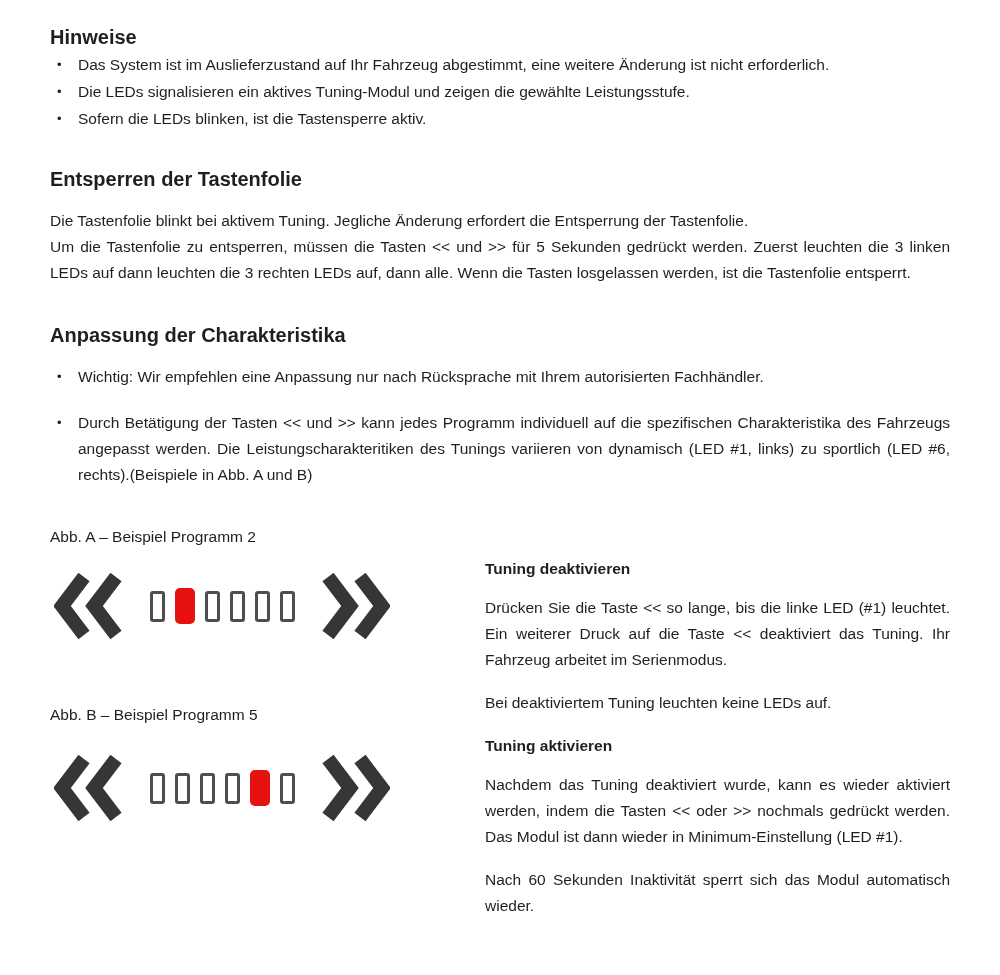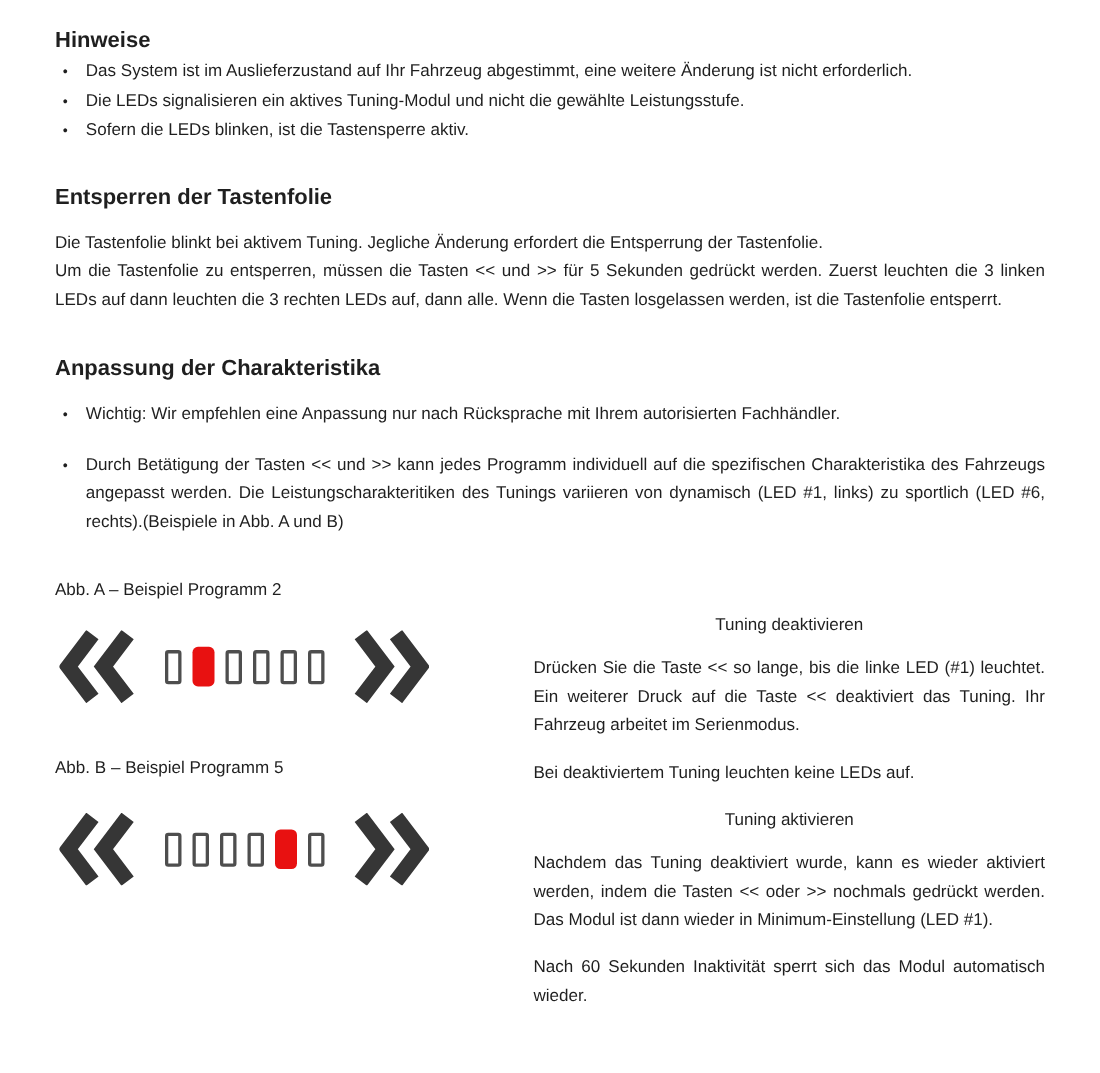--- a/index.html
+++ b/index.html
@@ -23,56 +23,56 @@
   .bullets{margin-top:2px;}
   .bullet{display:flex;align-items:flex-start;}
   .bullet + .bullet{margin-top:1px;}
   .bullet.sp1{margin-top:16px;}
   .bullet.sp2{margin-top:20px;}
   .dot{flex:0 0 28px;width:28px;padding-left:7px;box-sizing:border-box;font-size:13px;}
   .btext{flex:1;text-align:justify;white-space:pre-line;}
   .para{margin:16px 0 0 0;text-align:justify;white-space:pre-line;}
   .columns{display:grid;grid-template-columns:435px 1fr;margin-top:36px;}
   .caption{margin:0;}
-  .caption.cap-b{margin-top:44px;}
+  .caption.cap-b{margin-top:60px;}
   .figure{
     display:flex;align-items:center;justify-content:space-between;
     width:336px;margin:20px 0 0 4px;height:72px;
   }
   .figure.fig-b{margin-top:24px;}
   .chev{display:block;color:var(--chevron);}
   .led-row{display:flex;align-items:center;gap:10px;}
   .led{
     width:15px;height:31px;box-sizing:border-box;
     border:3px solid var(--led-outline);border-radius:3px;background:#fff;
   }
   .led.on{
     width:20px;height:36px;border:none;border-radius:5px;
     background:var(--accent-red);
   }
   .col-right{padding-top:32px;}
-  .rh{font-weight:normal;margin:0 0 13px 0;text-align:center;}
+  .rh{font-weight:bold;margin:0 0 13px 0;}
   .rh.second{margin-top:3px;}
   .rp{margin:0 0 17px 0;text-align:justify;white-space:pre-line;}
   .b{font-weight:normal;}
 </style>
 </head>
 <body>
 
 <div class="page">
 
   <div class="h">Hinweise</div>
   <div class="bullets">
     <div class="bullet">
       <span class="dot">•</span>
       <div class="btext"><span>Das System ist im Auslieferzustand auf Ihr Fahrzeug abgestimmt, eine weitere Änderung ist nicht erforderlich.</span></div>
     </div>
     <div class="bullet">
       <span class="dot">•</span>
-      <div class="btext"><span>Die LEDs signalisieren ein aktives Tuning-Modul und nicht die gewählte Leistungsstufe.</span></div>
+      <div class="btext"><span>Die LEDs signalisieren ein aktives Tuning-Modul und zeigen die gewählte Leistungsstufe.</span></div>
     </div>
     <div class="bullet">
       <span class="dot">•</span>
       <div class="btext"><span>Sofern die LEDs blinken, ist die Tastensperre aktiv.</span></div>
     </div>
   </div>
 
   <div class="h mt-entsperren">Entsperren der Tastenfolie</div>
   <p class="para"><span>Die Tastenfolie blinkt bei aktivem Tuning. Jegliche Änderung erfordert die Entsperrung der Tastenfolie.
 Um die Tastenfolie zu entsperren, müssen die </span><span class="b">Tasten &lt;&lt; und &gt;&gt;</span><span> für 5 Sekunden gedrückt werden. Zuerst leuchten die 3 linken LEDs auf dann leuchten die 3 rechten LEDs auf, dann alle. Wenn die Tasten losgelassen werden, ist die Tastenfolie entsperrt.</span></p>

